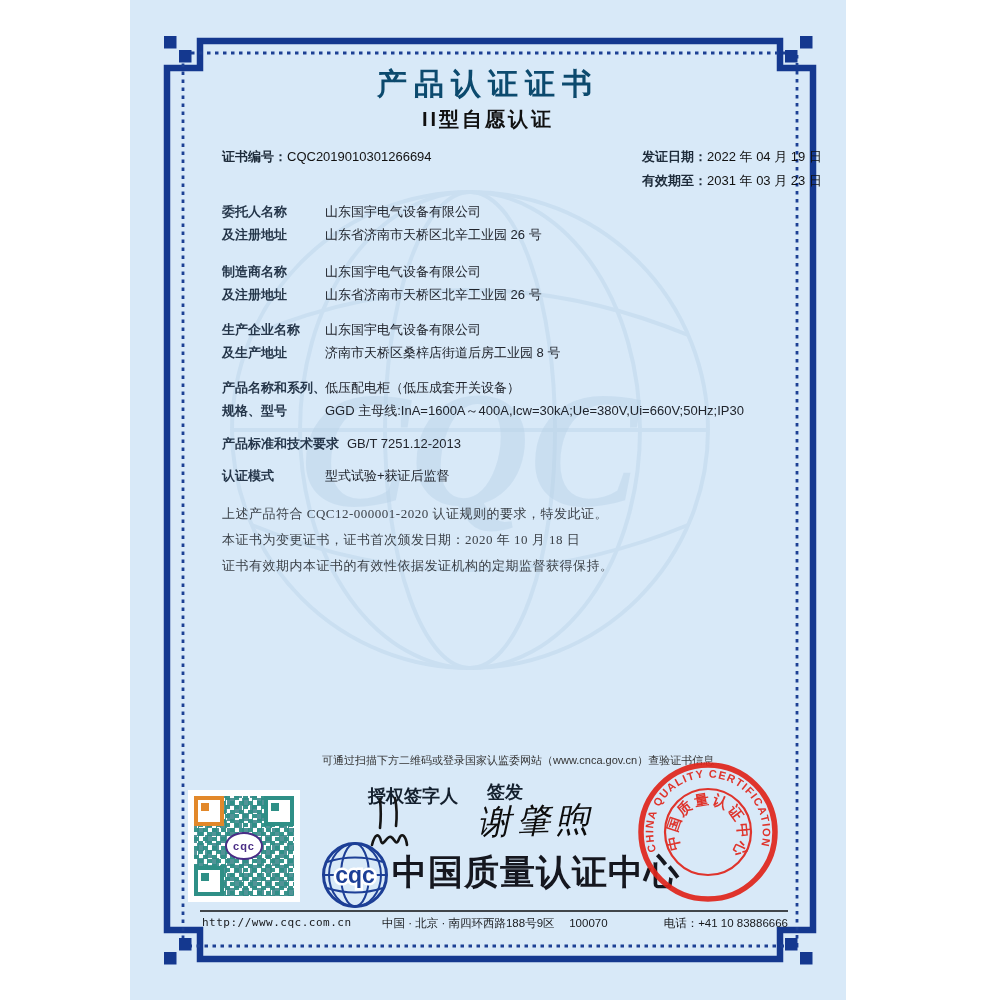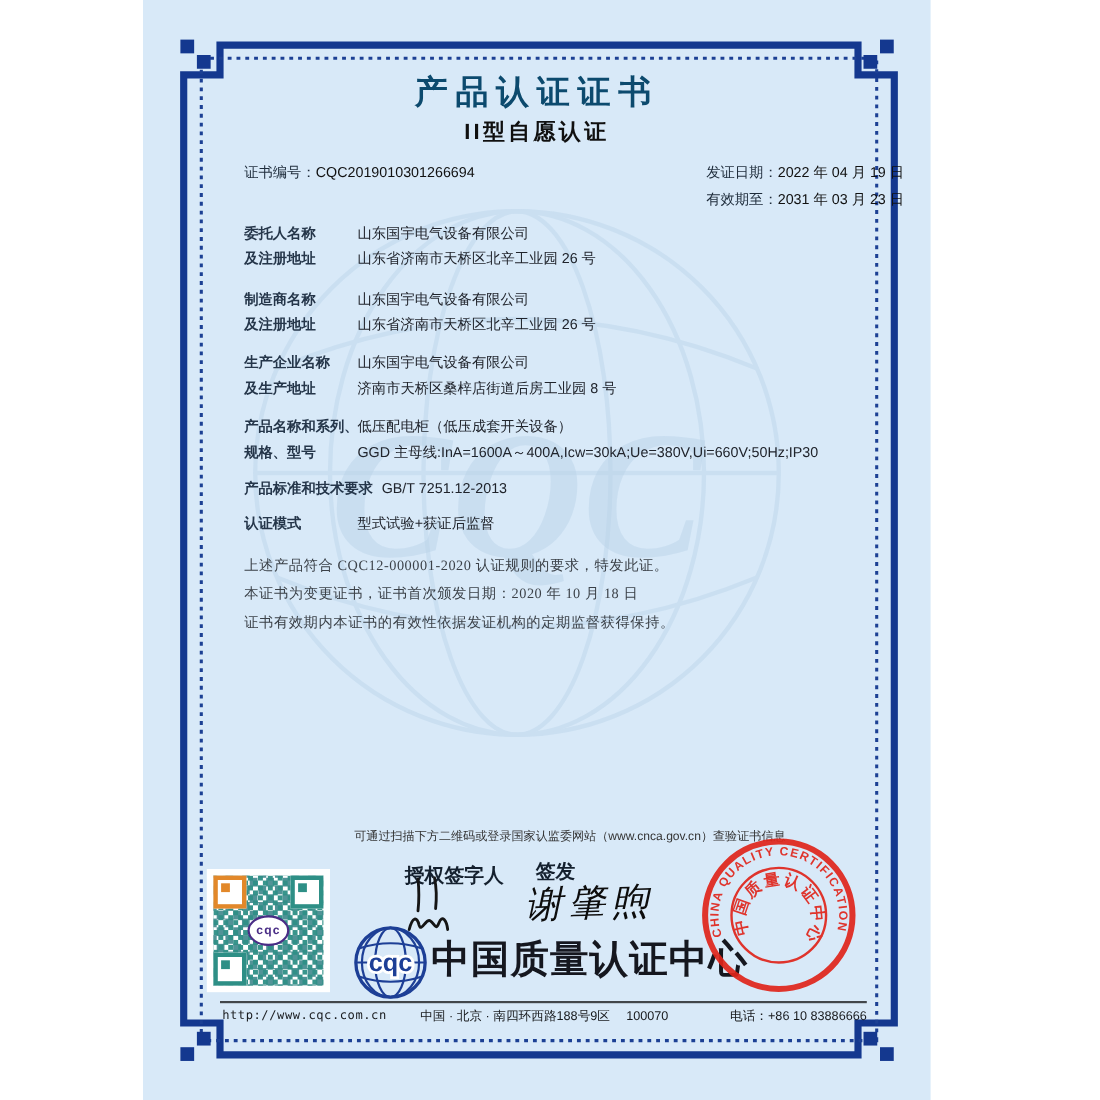--- a/index.html
+++ b/index.html
@@ -9,21 +9,21 @@
   .abs{position:absolute;}
   svg{display:block;}
 
   .title{left:0;top:64px;width:716px;text-align:center;font-size:30px;font-weight:bold;
          letter-spacing:7px;color:#0c4a6e;}
   .subtitle{left:0;top:106px;width:716px;text-align:center;font-size:20px;font-weight:600;
          letter-spacing:3px;color:#101010;}
 
   .serifish{font-family:"Liberation Serif",serif;}
   .certrow{left:92px;top:148px;font-size:13px;color:#111;}
-  .lbl{font-weight:normal;color:#1d2b3a;}
+  .lbl{font-weight:bold;color:#1d2b3a;}
   .daterow1{left:512px;top:148px;font-size:13px;color:#111;}
   .daterow2{left:512px;top:172px;font-size:13px;color:#111;}
 
   .frow{display:flex;font-size:13px;line-height:23px;}
   .flabels{width:103px;flex:0 0 103px;font-weight:bold;color:#25364a;white-space:nowrap;}
   .fvalues{flex:1;color:#20242c;white-space:nowrap;}
 
   .stmt{left:92px;font-size:13px;color:#3b4148;letter-spacing:0.5px;
         font-family:"Liberation Serif",serif;}
 
@@ -221,16 +221,16 @@
         <textPath href="#ringPath" startOffset="0">CHINA   QUALITY   CERTIFICATION   CENTRE</textPath>
       </text>
       <text font-size="14.5" font-weight="bold" fill="#e0251b" letter-spacing="2" font-family="Liberation Serif, serif">
         <textPath href="#innerPath" startOffset="0">中国质量认证中心</textPath>
       </text>
     </svg>
 
     <div class="abs rule"></div>
     <div class="abs fwebsite">http://www.cqc.com.cn</div>
     <div class="abs faddress">中国 · 北京 · 南四环西路188号9区　 100070</div>
-    <div class="abs fphone">电话：+86 10 83886666</div>
+    <div class="abs fphone">电话：+41 10 83886666</div>
 
   </div>
 </div>
 
 </body></html>

